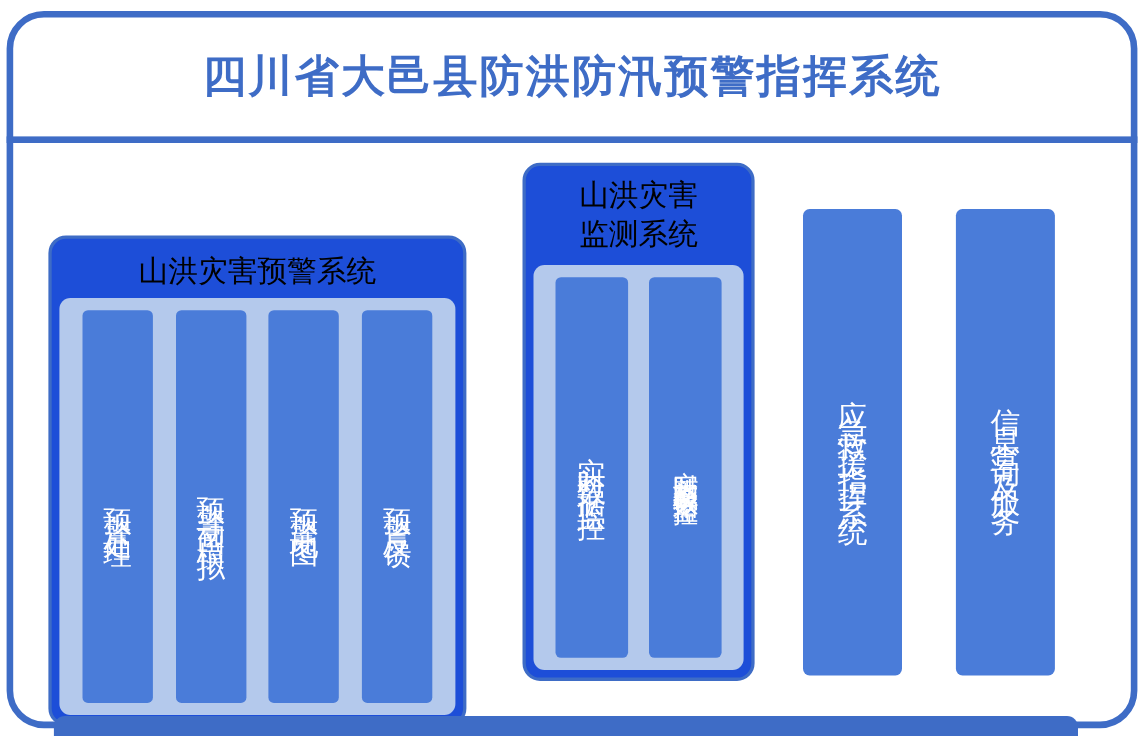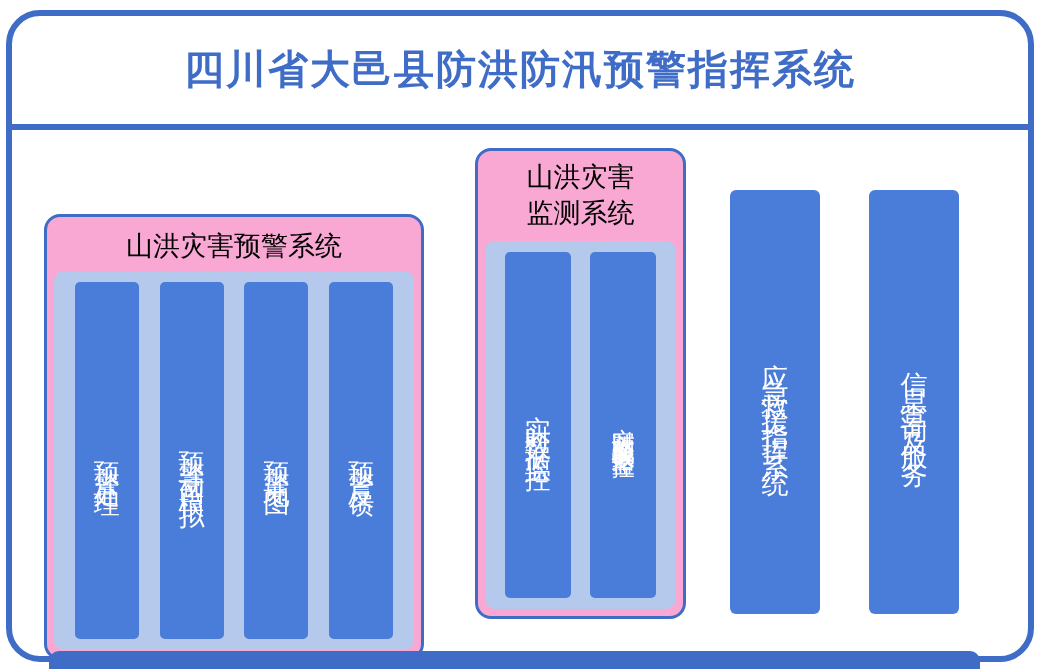--- a/index.html
+++ b/index.html
@@ -12,21 +12,21 @@
   .canvas{position:relative;width:1044px;height:669px;overflow:hidden;background:#ffffff;}
 
   .frame{position:absolute;left:6px;top:10px;width:1028px;height:652px;
          border:6px solid var(--frame-blue);border-radius:34px;background:#ffffff;}
 
   .main-title{margin-top:26px;text-align:center;font-size:40px;font-weight:bold;
               color:var(--frame-blue);letter-spacing:2px;}
 
   .divider{position:absolute;left:-6px;right:-6px;top:108px;height:6px;background:var(--frame-blue);}
 
-  .panel{position:absolute;border:3px solid var(--frame-blue);border-radius:16px;background:#f9a8d4;}
+  .panel{position:absolute;border:3px solid var(--frame-blue);border-radius:16px;background:#1d4ed8;}
   .panel-warning{left:32px;top:157px;width:380px;height:446px;margin-top:41px;}
   .panel-monitor{left:463px;top:132px;width:211px;height:471px;}
 
   .panel-title{text-align:center;font-size:27px;color:#000000;margin-top:11px;line-height:1.35;}
   .panel-monitor .panel-title{width:122px;margin:8px auto 0;}
 
   .tray{position:absolute;left:7px;right:7px;bottom:7px;background:var(--panel-light);
         border-radius:10px;display:flex;justify-content:space-evenly;align-items:center;}
   .panel-warning .tray{top:54px;}
   .panel-monitor .tray{top:90px;}

